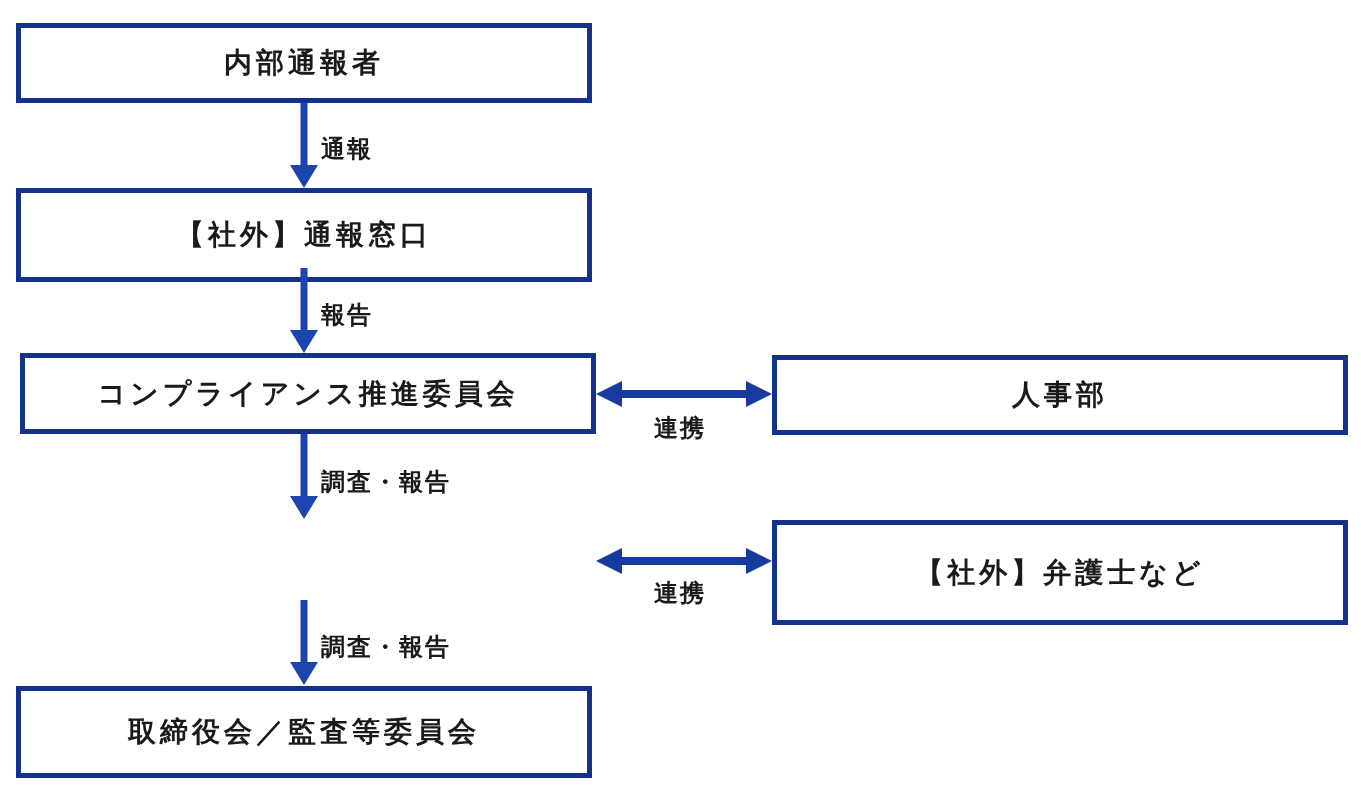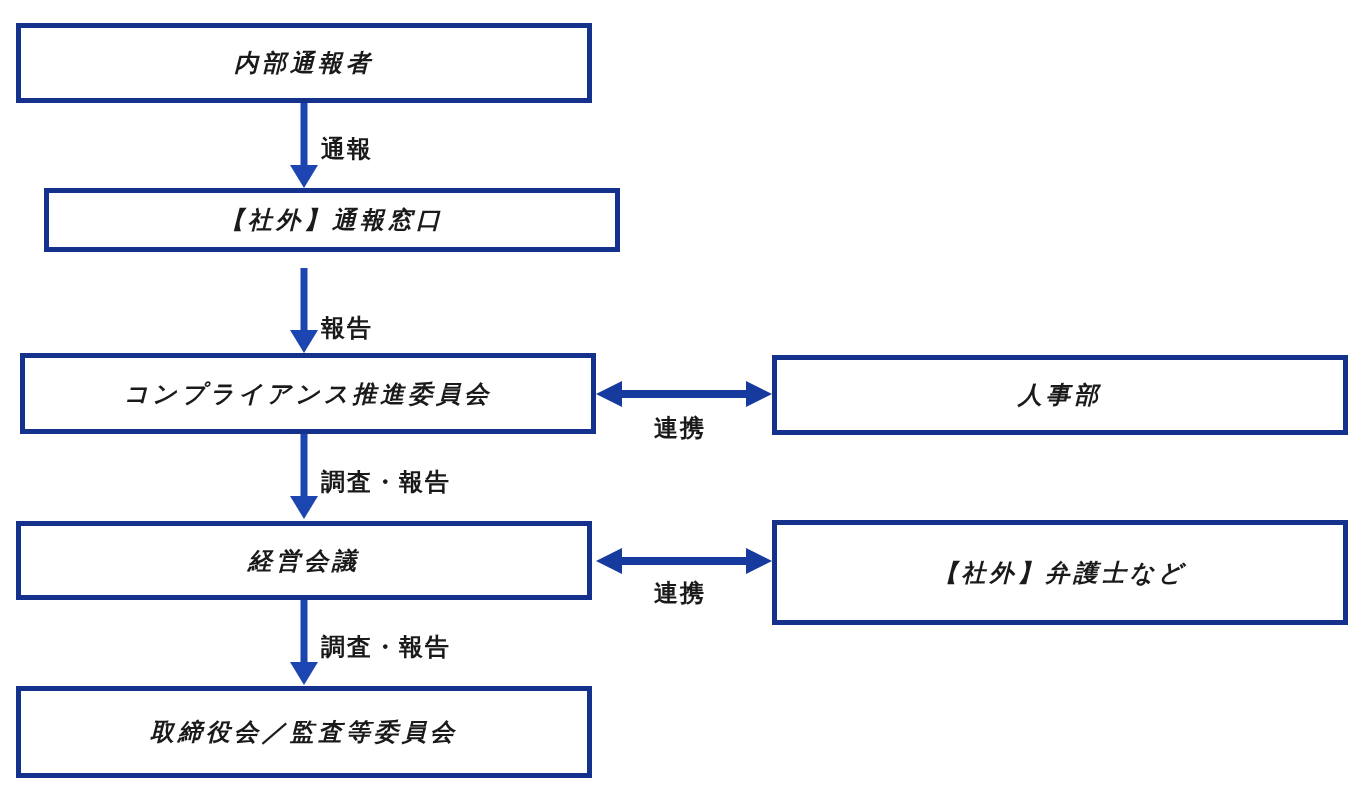--- a/index.html
+++ b/index.html
@@ -24,30 +24,29 @@
   }
   .node{
     position:absolute;
     border:5px solid var(--box-border,#14318c);
     background:#fff;
     display:flex;
     align-items:center;
     justify-content:center;
   }
   .node span{
-    font-size:24px;
+    font-size:28px;
     font-weight:bold;
     color:var(--label-text,#1a1a1a);
     letter-spacing:4px;
     white-space:nowrap;
-    font-style:italic;
   }
   
   .b1{left:16px;top:23px;width:576px;height:80px;}
-  .b2{left:16px;top:188px;width:576px;height:64px;margin-left:28px;}
+  .b2{left:16px;top:188px;width:576px;height:94px;}
   .b3{left:20px;top:353px;width:576px;height:81px;}
   .b4{left:16px;top:521px;width:576px;height:79px;}
   .b5{left:16px;top:686px;width:576px;height:92px;}
   
   .r1{left:772px;top:355px;width:576px;height:80px;}
   .r2{left:772px;top:520px;width:576px;height:105px;}
 
   .v-arrow{position:absolute;left:289px;width:30px;height:85px;}
   .v-arrow .fill{fill:var(--vertical-arrow,#1d45b2);}
   .a1{top:103px;}
@@ -62,42 +61,39 @@
 
   .flow-label{
     position:absolute;
     font-size:24px;
     font-weight:bold;
     color:var(--label-text,#1a1a1a);
     letter-spacing:2px;
     white-space:nowrap;
   }
   .l1{left:321px;top:133px;}
-  .l2{left:321px;top:312px;}
+  .l2{left:321px;top:299px;}
   .l3{left:321px;top:466px;}
   .l4{left:321px;top:631px;}
   .lc1{left:642px;top:412px;width:76px;text-align:center;}
   .lc2{left:642px;top:577px;width:76px;text-align:center;}
 </style>
 </head>
 <body>
 
 <div class="canvas">
 
   <div class="node b1">
     <span>内部通報者</span>
   </div>
   <div class="node b2">
     <span>【社外】通報窓口</span>
   </div>
   <div class="node b3">
     <span>コンプライアンス推進委員会</span>
-  </div>
-  <div class="node b4">
-    <span>経営会議</span>
   </div>
   <div class="node b5">
     <span>取締役会／監査等委員会</span>
   </div>
 
   <div class="node r1">
     <span>人事部</span>
   </div>
   <div class="node r2">
     <span>【社外】弁護士など</span>

